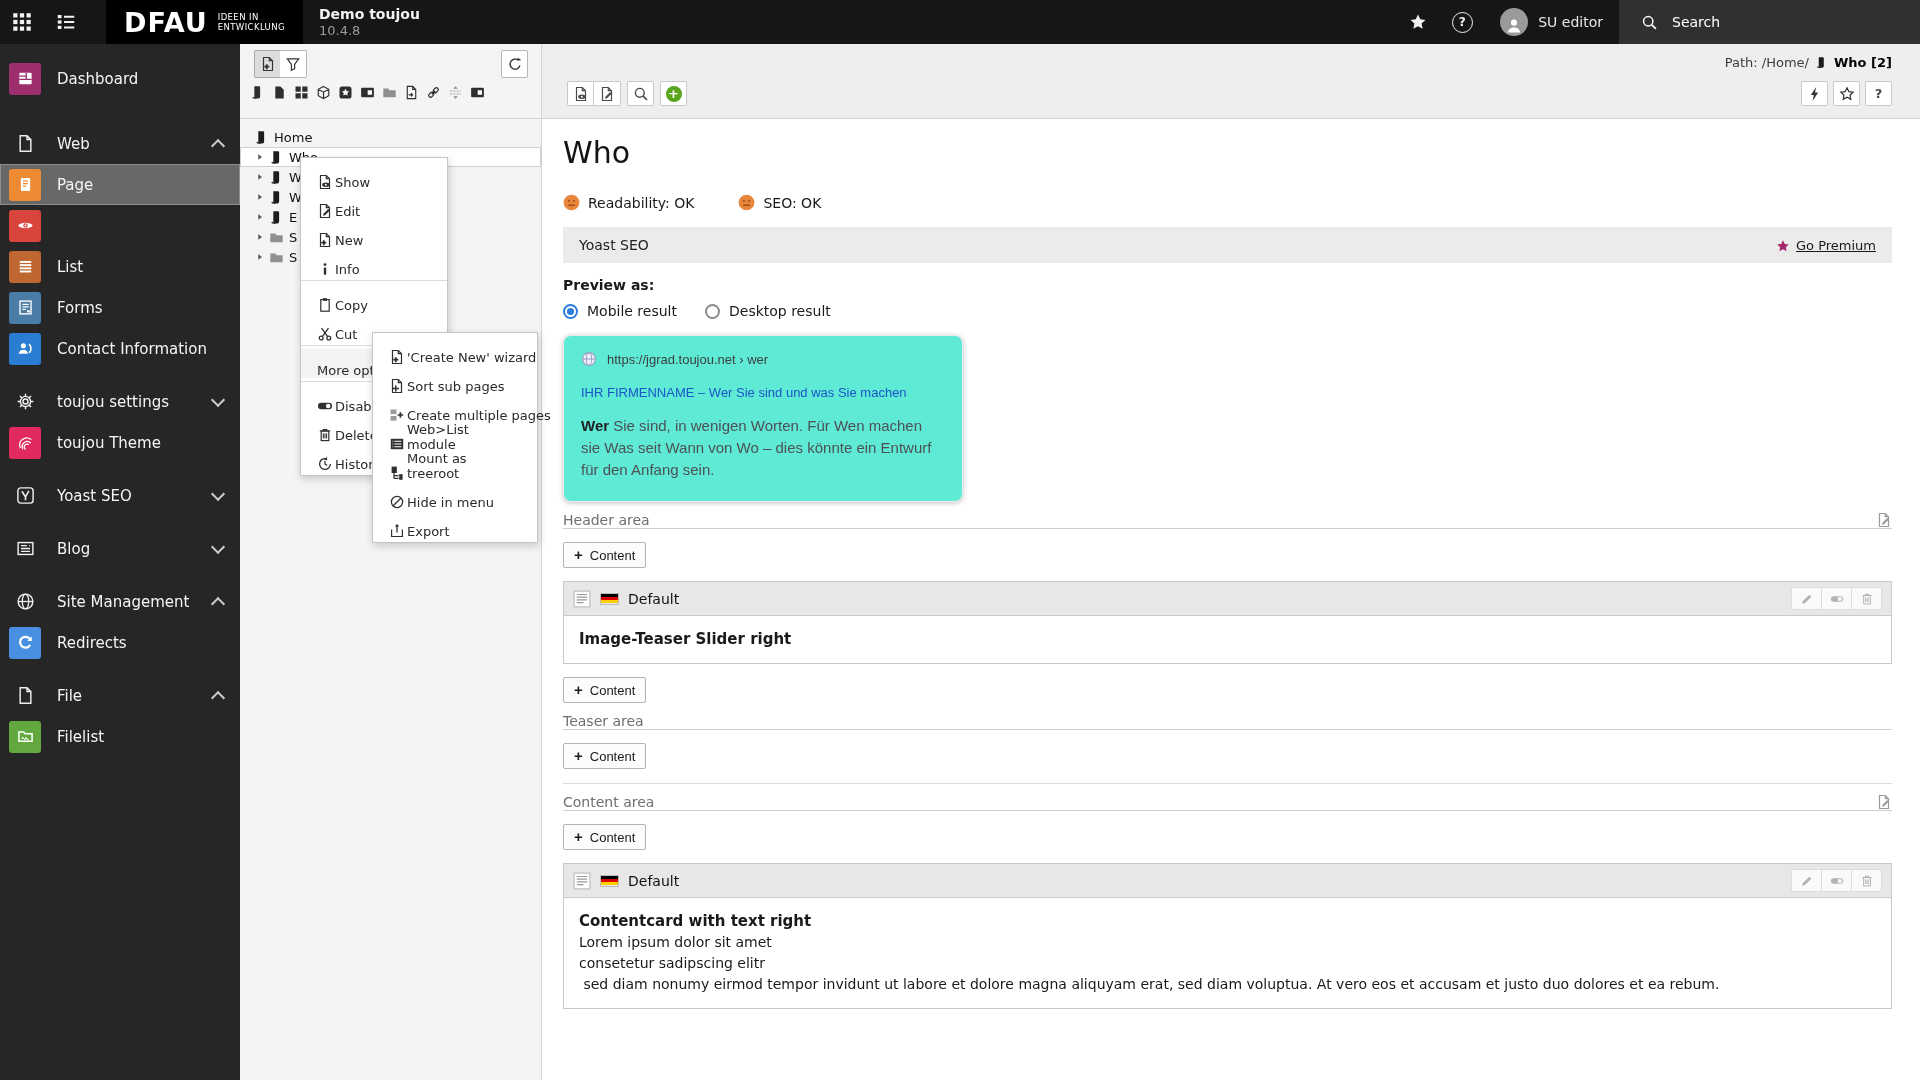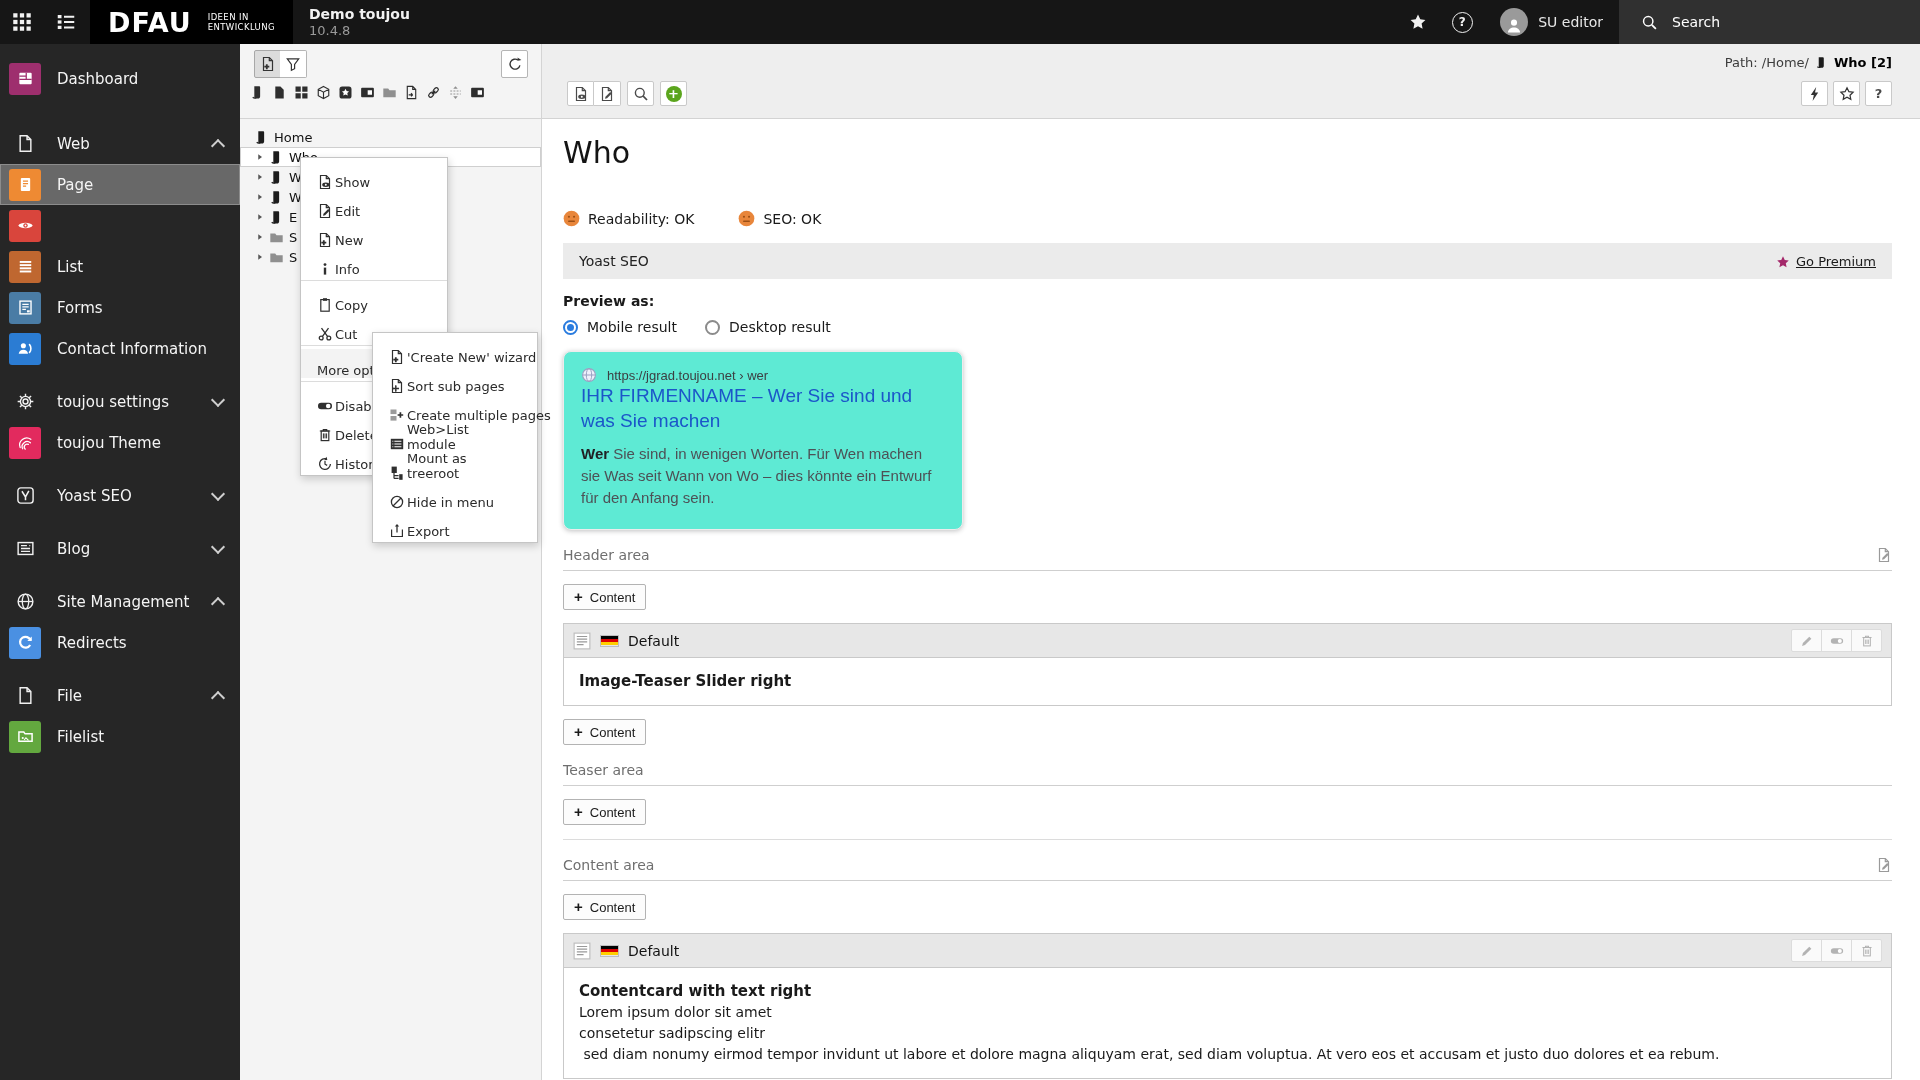--- a/index.html
+++ b/index.html
@@ -4,21 +4,21 @@
 <style>
   html,body{margin:0;padding:0}
   body{width:1920px;height:1080px;overflow:hidden;background:#fff;
        font-family:"DejaVu Sans",sans-serif;position:relative;color:#1a1a1a}
   svg{display:block}
   .ic{width:16px;height:16px}
 
   
   .topbar{height:44px;background:#161616;display:flex;align-items:stretch;color:#f2f2f2}
   .tb-btn{width:44px;display:flex;align-items:center;justify-content:center;cursor:pointer}
-  .brand{background:#000;display:flex;align-items:center;gap:16px;padding:0 18px;margin-left:2px}
+  .brand{background:#000;display:flex;align-items:center;gap:10px;padding:0 18px;margin-left:18px}
   .brand-main{font-size:27px;font-weight:800;letter-spacing:1px;color:#fff}
   .brand-sub{font-size:8.5px;line-height:1.2;letter-spacing:.4px;color:#fff;text-transform:uppercase}
   .site-block{margin-left:16px;display:flex;flex-direction:column;justify-content:center}
   .site-name{font-size:14px;font-weight:bold}
   .site-ver{font-size:13px;color:#9a9a9a;margin-top:1px}
   .tb-spacer{flex:1}
   .help-circle{width:19px;height:19px;border:1.5px solid #f2f2f2;border-radius:50%;
       display:flex;align-items:center;justify-content:center;font-size:12px;font-weight:bold}
   .tb-user{display:flex;align-items:center;gap:10px;padding:0 16px;cursor:pointer}
   .avatar{width:28px;height:28px;border-radius:50%;background:#9a9a9a;display:flex;
@@ -81,21 +81,21 @@
   .dh-btn{min-width:27px;height:25px;background:#fff;border:1px solid #c9c9c9;border-radius:2px;
       display:flex;align-items:center;justify-content:center;color:#4a4a4a;font-size:13px;
       cursor:pointer;box-sizing:border-box}
   .dh-group .dh-btn:first-child{border-radius:2px 0 0 2px}
   .dh-group .dh-btn:last-child{border-left:0;border-radius:0 2px 2px 0}
   .green-dot{width:16px;height:16px;border-radius:50%;background:#5ba51d;color:#fff;
       display:flex;align-items:center;justify-content:center;font-size:13px;font-weight:bold;line-height:1}
 
   .page-body{padding:0 28px 0 21px;overflow:hidden}
   .page-title{font-size:30px;font-weight:400;margin:16px 0 0;color:#141414}
-  .badges{display:flex;gap:44px;margin-top:40px;align-items:center;font-size:14px}
+  .badges{display:flex;gap:44px;margin-top:24px;align-items:center;font-size:14px}
   .badge{display:flex;align-items:center;gap:8px}
   .badge .ic{width:17px;height:17px}
 
   .yoast-head{margin-top:16px;height:36px;background:#ebebeb;display:flex;align-items:center;
       justify-content:space-between;padding:0 16px;font-size:14px;color:#222}
   .premium{display:flex;align-items:flex-end;gap:6px;font-size:13px;cursor:pointer}
   .premium .ic{width:14px;height:14px;color:#A4286A}
   .premium-label{text-decoration:underline;color:#1a1a1a}
 
   .preview-label{margin-top:14px;font-weight:bold;font-size:14px}
@@ -105,26 +105,26 @@
   .radio.sel{border:2px solid #2a7cdf}
   .radio.sel::after{content:"";position:absolute;left:2px;top:2px;width:7px;height:7px;
       border-radius:50%;background:#2a7cdf}
   .radio.un{border:2px solid #8b8b8b}
 
   .gcard{margin-top:16px;width:400px;box-sizing:border-box;background:#5eead4;border-radius:8px;
       border:1px solid #ececec;box-shadow:0 1px 5px rgba(32,33,36,.28);padding:15px 17px 20px;
       font-family:"Liberation Sans",sans-serif}
   .gurl{display:flex;align-items:center;gap:10px;font-size:13px;color:#3c4043}
   .gurl .ic{width:16px;height:16px}
-  .gtitle{margin-top:0;font-size:19px;line-height:25px;color:#1b56c9;cursor:pointer}
+  .gtitle{margin-top:13px;font-size:13px;line-height:25px;color:#1b56c9;cursor:pointer}
   .gdesc{margin-top:10px;font-size:15px;line-height:22px;color:#4d5156}
   .gdesc b{color:#202124}
 
-  .area-head{margin-top:17px;display:flex;justify-content:space-between;align-items:center;
-      border-bottom:1px solid #cfcfcf;padding-bottom:7px;font-size:14px;color:#6f6f6f}
+  .area-head{margin-top:10px;display:flex;justify-content:space-between;align-items:center;
+      border-bottom:1px solid #cfcfcf;font-size:14px;color:#6f6f6f}
   .area-head .ic{width:16px;height:16px;color:#9a9a9a;cursor:pointer}
   .add-btn{margin-top:13px;display:inline-flex;align-items:center;gap:7px;height:26px;
       padding:0 10px;border:1px solid #b3b3b3;border-radius:2px;background:#fcfcfc;
       font-size:13px;color:#1a1a1a;cursor:pointer;box-sizing:border-box}
   .add-btn .plus{font-size:15px;font-weight:bold;margin-top:-1px}
   .element{margin-top:13px;border:1px solid #c9c9c9}
   .el-head{background:#e7e7e7;height:34px;display:flex;align-items:center;gap:9px;
       padding:0 9px;border-bottom:1px solid #c9c9c9;box-sizing:border-box}
   .el-head .chip{width:18px;height:18px}
   .flag{width:19px;height:12px;display:flex;flex-direction:column;border:1px solid rgba(0,0,0,.18);

